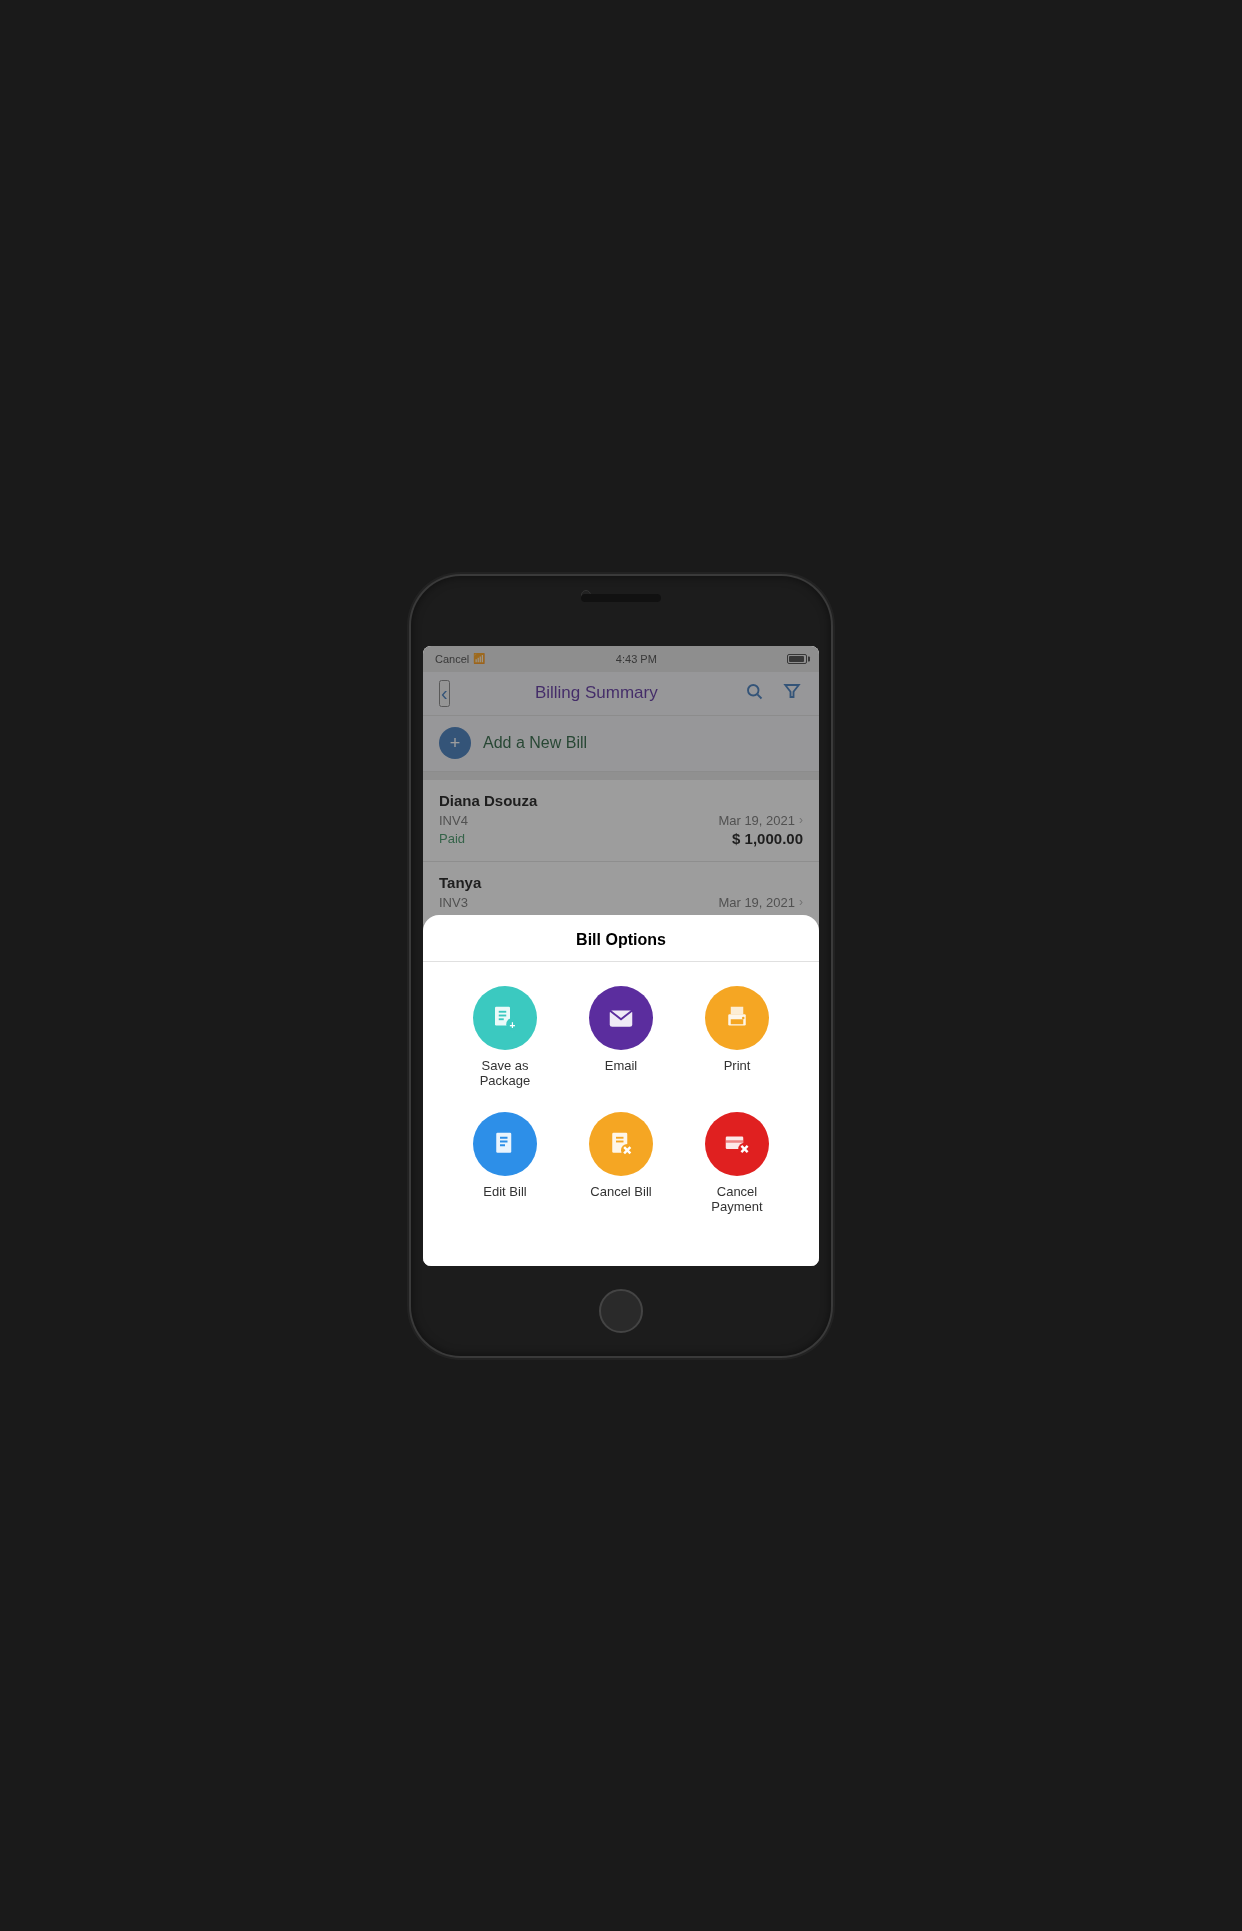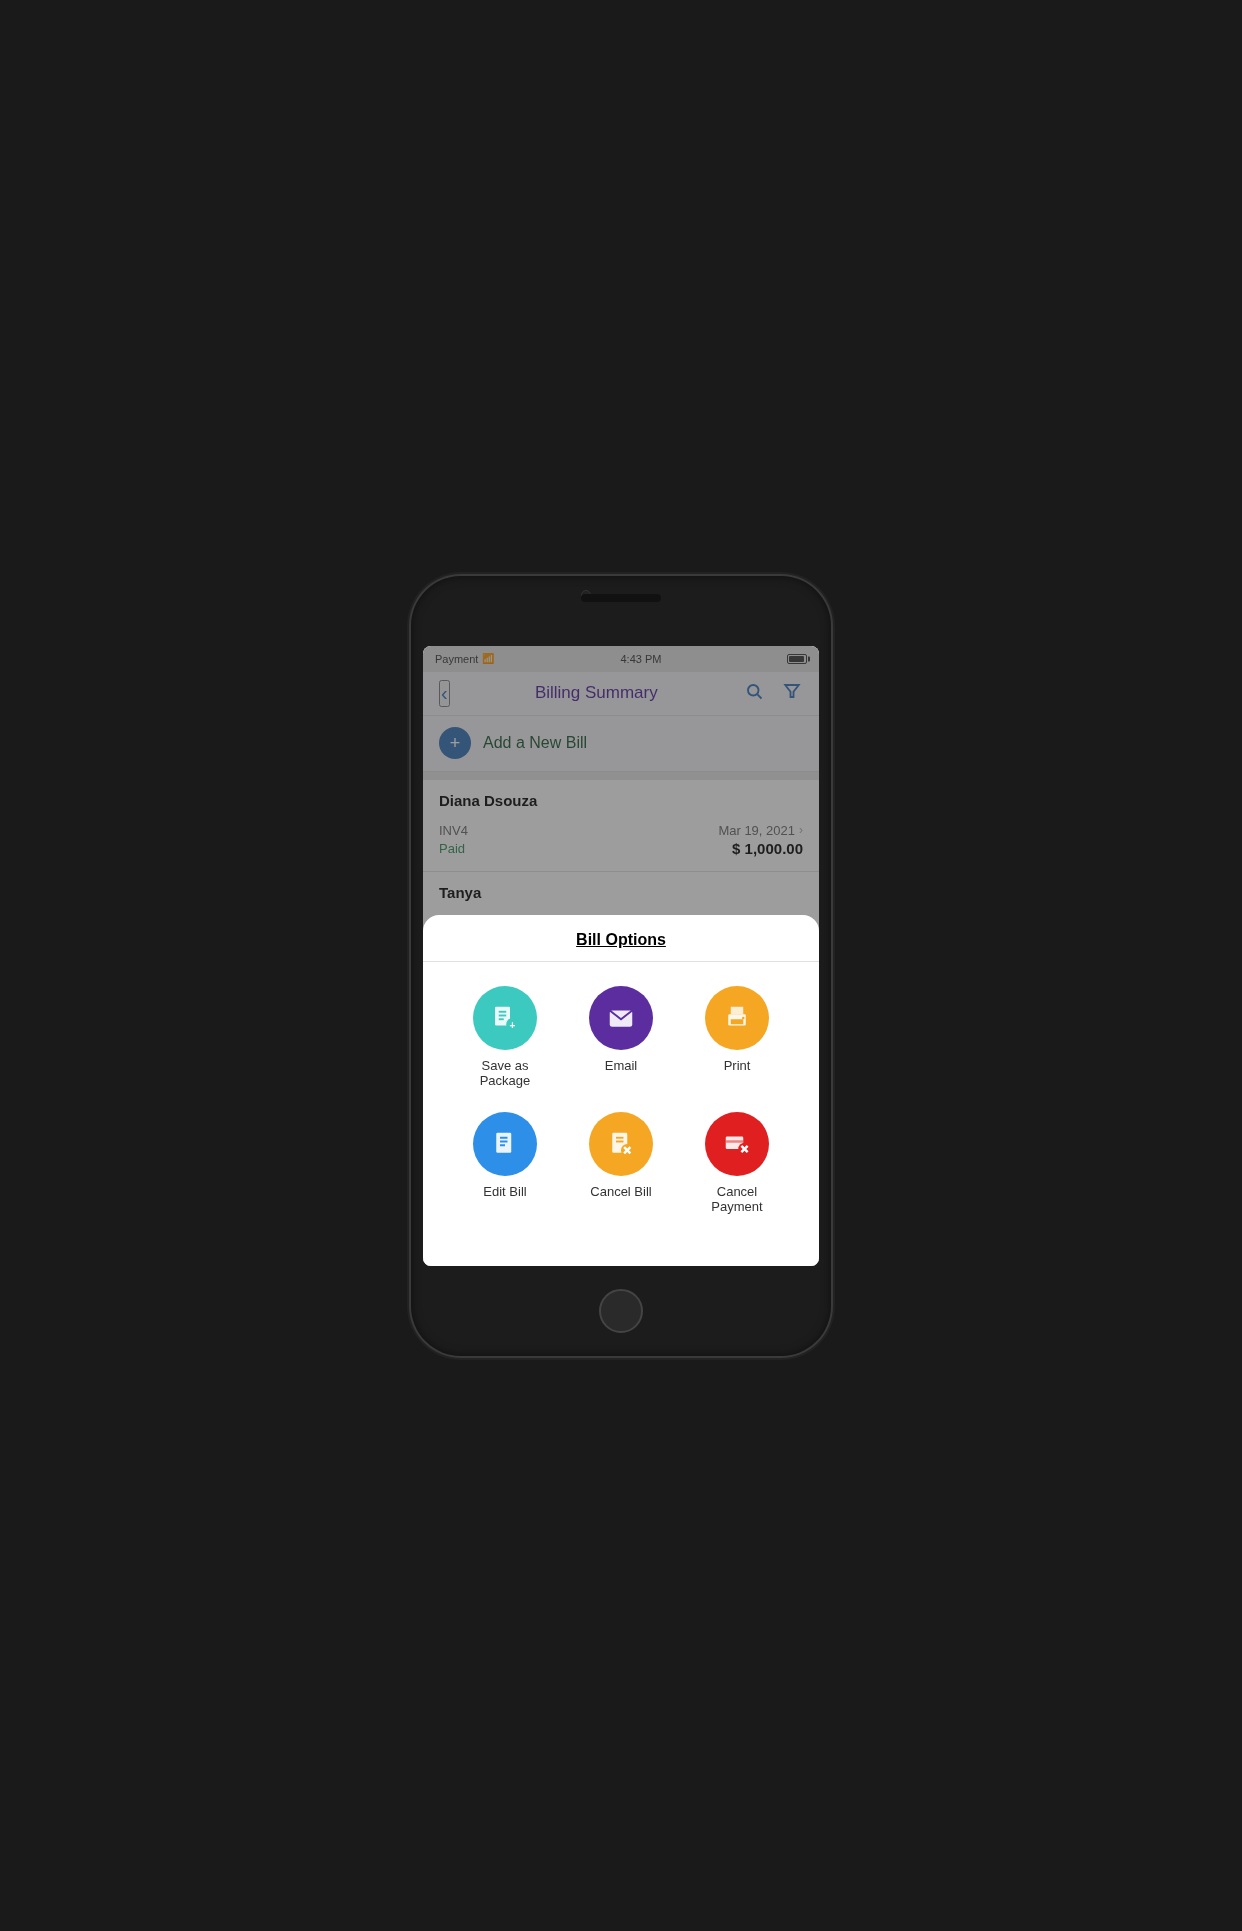--- a/index.html
+++ b/index.html
@@ -217,21 +217,21 @@
 
     .bill-item {
       padding: 12px 16px;
       border-bottom: 1px solid #e0e0e0;
     }
 
     .bill-item-name {
       font-size: 15px;
       font-weight: 600;
       color: #000;
-      margin-bottom: 14px;
+      margin-bottom: 4px;
     }
 
     .bill-item-row {
       display: flex;
       justify-content: space-between;
       align-items: center;
       margin-bottom: 2px;
     }
 
     .bill-inv {
@@ -285,21 +285,20 @@
       padding-bottom: 20px;
     }
 
     .sheet-header {
       text-align: center;
       padding: 16px 16px 12px;
       border-bottom: 1px solid #e0e0e0;
       font-size: 16px;
       font-weight: 600;
       color: #000;
-      text-decoration: underline;
     }
 
     .sheet-content {
       padding: 16px 0;
     }
 
     .options-row {
       display: flex;
       justify-content: space-around;
       padding: 8px 24px;
@@ -354,21 +353,21 @@
   <div class="camera"></div>
 
   <div class="phone-top">
     <div class="speaker"></div>
   </div>
 
   <div class="phone-screen">
 
     <div class="status-bar">
       <div class="status-left">
-        <span>Payment</span>
+        <span>Cancel</span>
         <span class="wifi-icon">📶</span>
       </div>
       <div class="status-center">4:43 PM</div>
       <div class="status-right">
         <div class="battery-icon">
           <div class="battery-fill"></div>
         </div>
       </div>
     </div>
 

